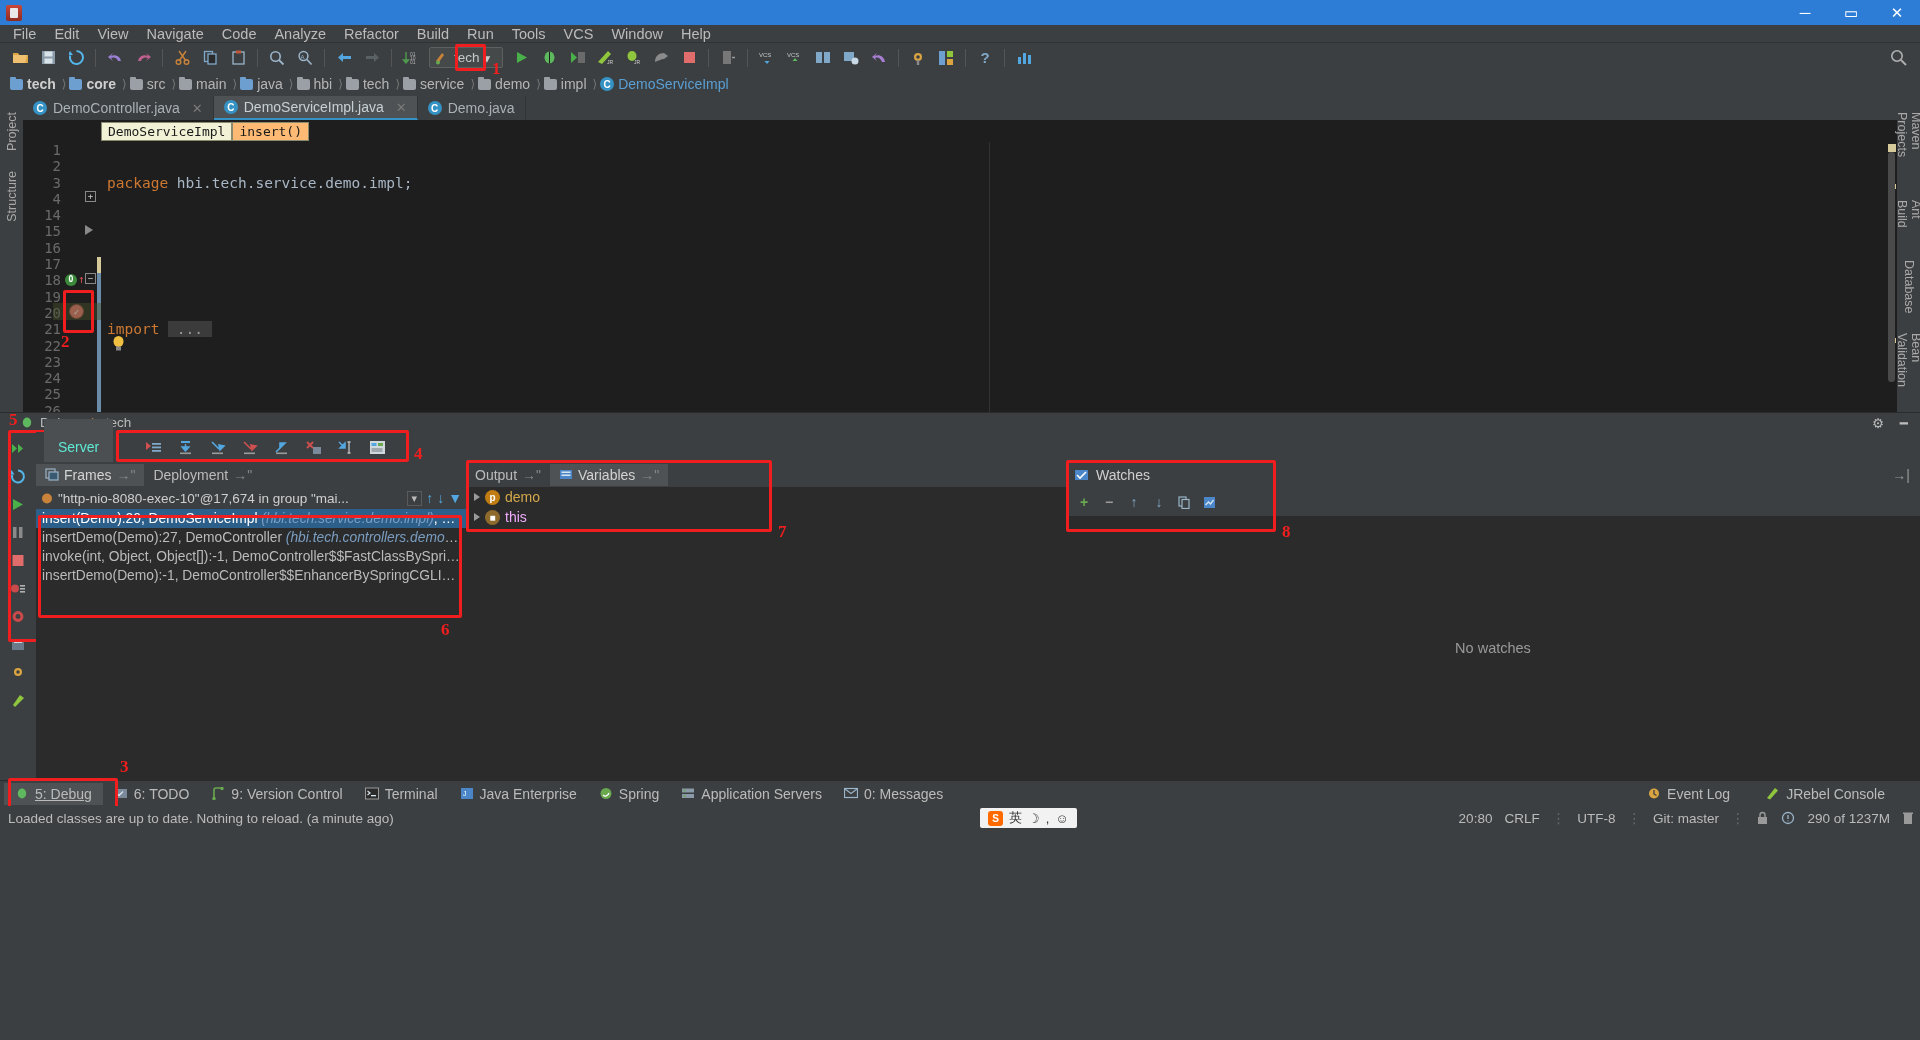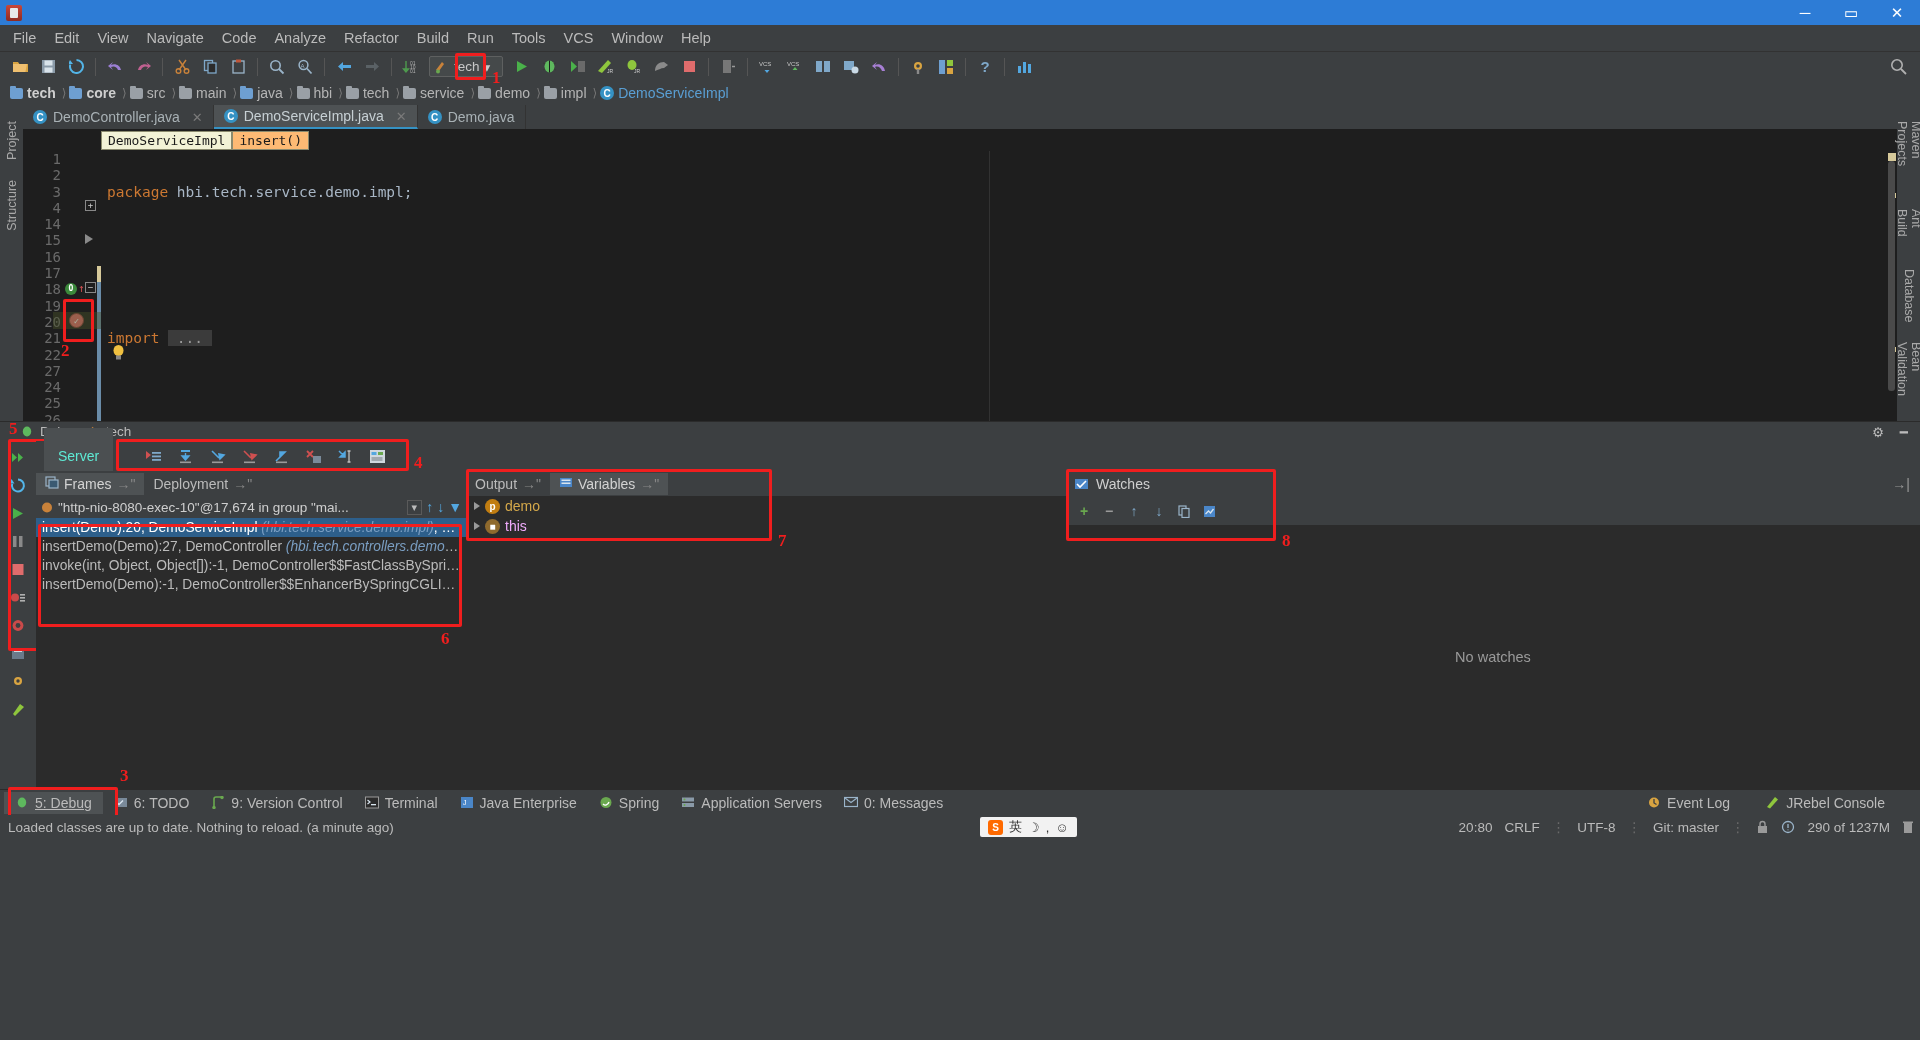--- a/index.html
+++ b/index.html
@@ -24,21 +24,21 @@
   #titlebar .appicon:after{
     content:""; position:absolute; left:4px; top:3px; width:8px; height:10px;
     background:#e8e8e8; border-radius:1px;
   }
   #win-ctrls{ position:absolute; right:0; top:0; height:25px; display:flex; }
   #win-ctrls .wc{ width:46px; height:25px; display:flex; align-items:center; justify-content:center;
     color:#fff; font-size:15px; }
 
   
   #menubar{
-    height:27px; background:#3c3f41; display:flex; align-items:center;
+    height:18px; background:#3c3f41; display:flex; align-items:center;
     padding-left:4px; border-bottom:1px solid #323232;
   }
   #menubar .mi{ padding:3px 9px; font-size:14.5px; color:#bbbbbb; }
 
   
   #toolbar{
     height:29px; background:#3c3f41; display:flex; align-items:center;
     padding-left:6px; position:relative;
   }
   .tb-btn{ width:26px;height:24px;display:flex;align-items:center;justify-content:center;
@@ -132,21 +132,21 @@
   }
   .dbgicon{ width:24px;height:24px;display:flex;align-items:center;justify-content:center;font-size:14px;}
   #dbgmain{ flex:1; display:flex; flex-direction:column; min-width:0;}
   #dbgtoolrow{ height:30px; display:flex; align-items:center; background:#3c3f41; position:relative;}
   .srvtab{ padding:20px 14px; font-size:14px; color:#5eead4; background:#4b4f51;margin-left:8px; }
   .dbgtb{ width:26px;height:24px;display:flex;align-items:center;justify-content:center;margin:0 3px;}
   #dbgpanes{ flex:1; display:flex; min-height:0;}
 
   .pane{ display:flex; flex-direction:column; min-width:0;}
   .panetabs{ height:25px; display:flex; align-items:center; gap:0; background:#3c3f41;}
-  .ptab{ display:flex;gap:5px; padding:3px 9px; font-size:14px; color:#bbb;}
+  .ptab{ display:flex;align-items:center; gap:5px; padding:3px 9px; font-size:14px; color:#bbb;}
   .ptab.active{ background:#4e5254; color:#d3d3d3;}
   .pbody{ flex:1; background:#2b2b2b; overflow:hidden; position:relative; font-size:14px;}
 
   .framerow{ padding:2px 6px; font-size:13.8px; color:#bbbbbb; white-space:nowrap;
     overflow:hidden; text-overflow:ellipsis; }
   .framerow.sel{ background:#2d5f8b; color:#ffffff; }
   .framerow i{ color:#7a9ec2; font-style:italic; }
 
   .varrow{ display:flex; align-items:center; gap:5px; padding:2px 4px; font-size:14px;}
   .tri{ width:0;height:0;border-left:6px solid #9a9a9a;border-top:4px solid transparent;
@@ -515,21 +515,21 @@
           <div class="ln">4</div>
           <div class="ln">14</div>
           <div class="ln">15</div>
           <div class="ln">16</div>
           <div class="ln">17</div>
           <div class="ln">18</div>
           <div class="ln">19</div>
           <div class="ln">20</div>
           <div class="ln">21</div>
           <div class="ln">22</div>
-          <div class="ln">27</div>
+          <div class="ln">23</div>
           <div class="ln">24</div>
           <div class="ln">25</div>
           <div class="ln">26</div>
 
         </div>
 
         <div style="position:absolute;left:62px;top:49px;width:11px;height:11px;border:1px solid #888;color:#ccc;font-size:9px;line-height:9px;text-align:center;">+</div>
         <div style="position:absolute;left:62px;top:83px;width:0;height:0;border-left:8px solid #8a8a8a;border-top:5px solid transparent;border-bottom:5px solid transparent;"></div>
         <div style="position:absolute;left:62px;top:131px;width:11px;height:11px;border:1px solid #888;color:#ccc;font-size:9px;line-height:9px;text-align:center;">−</div>
 

